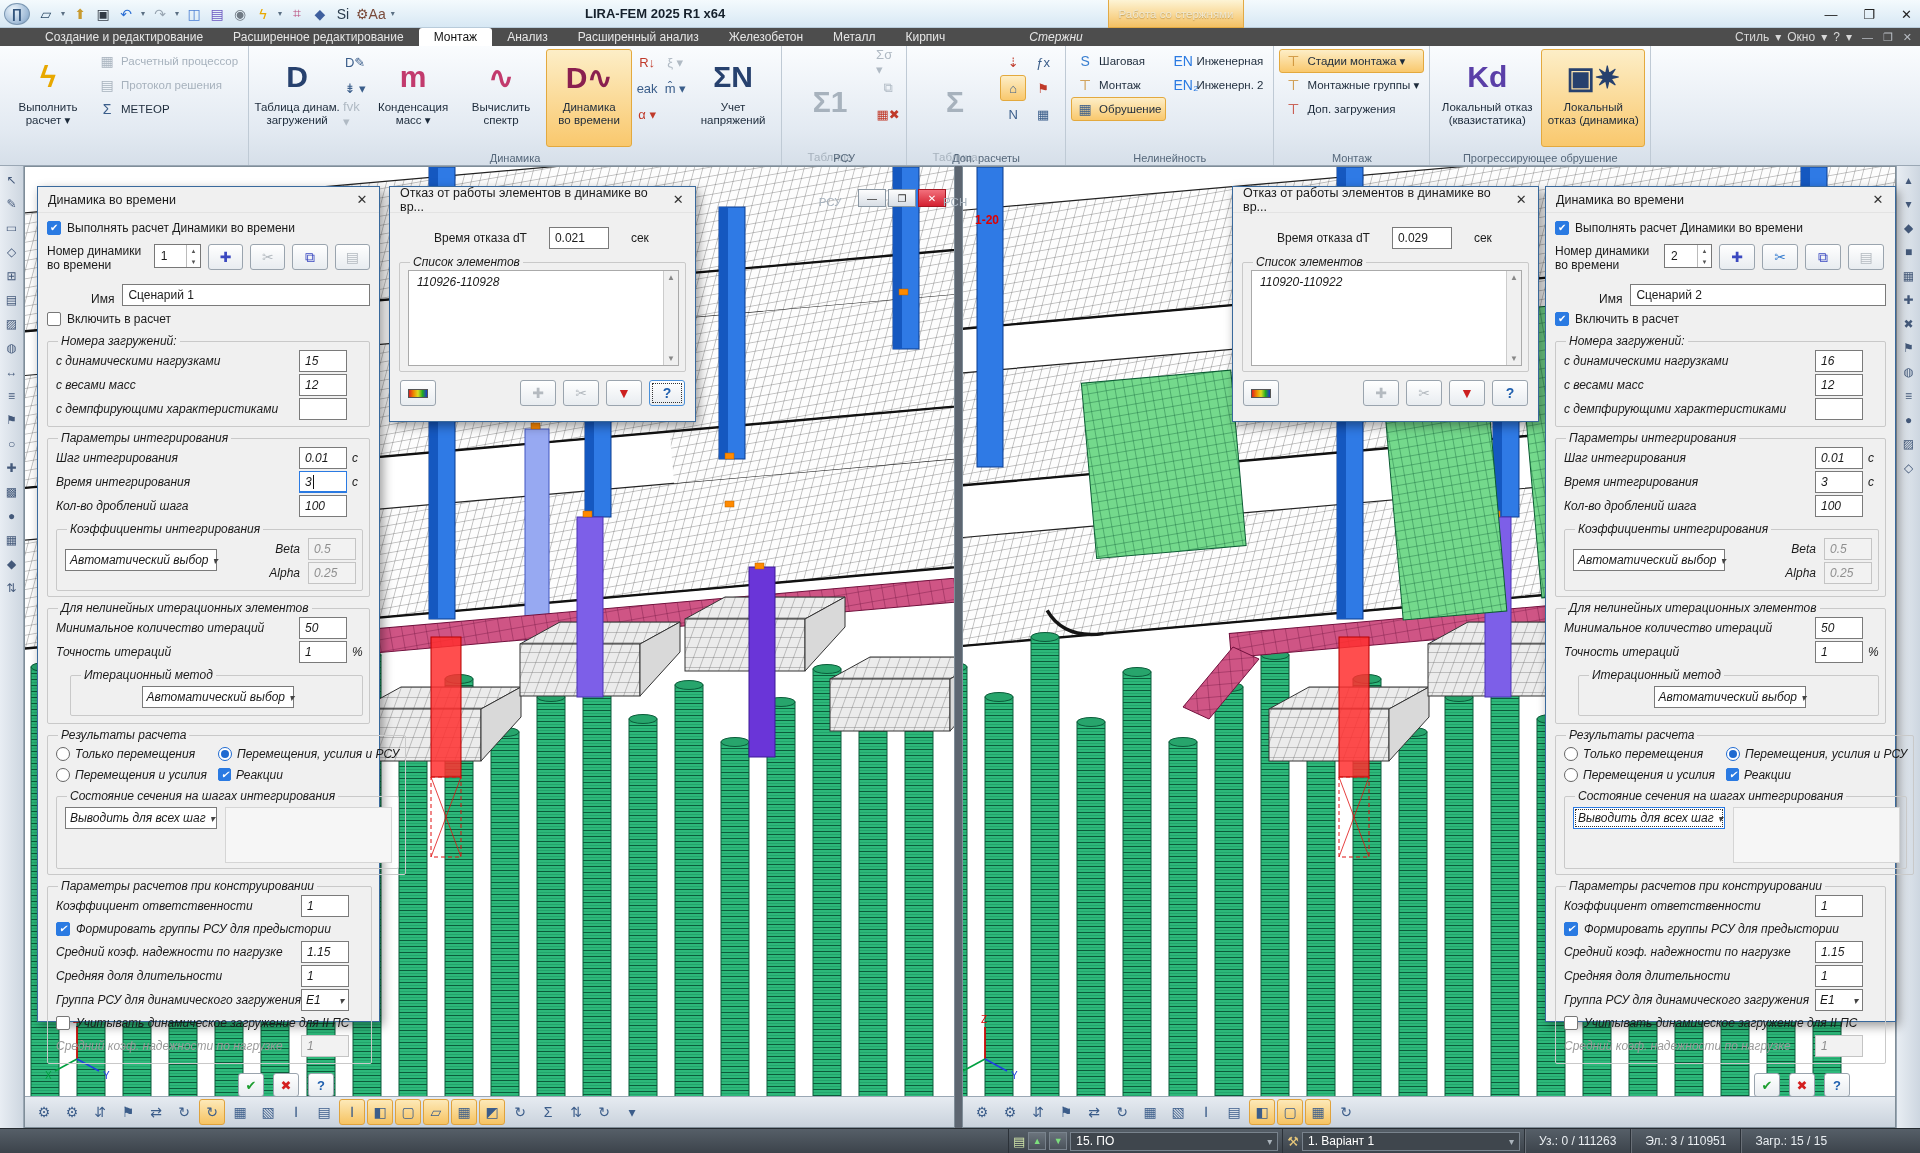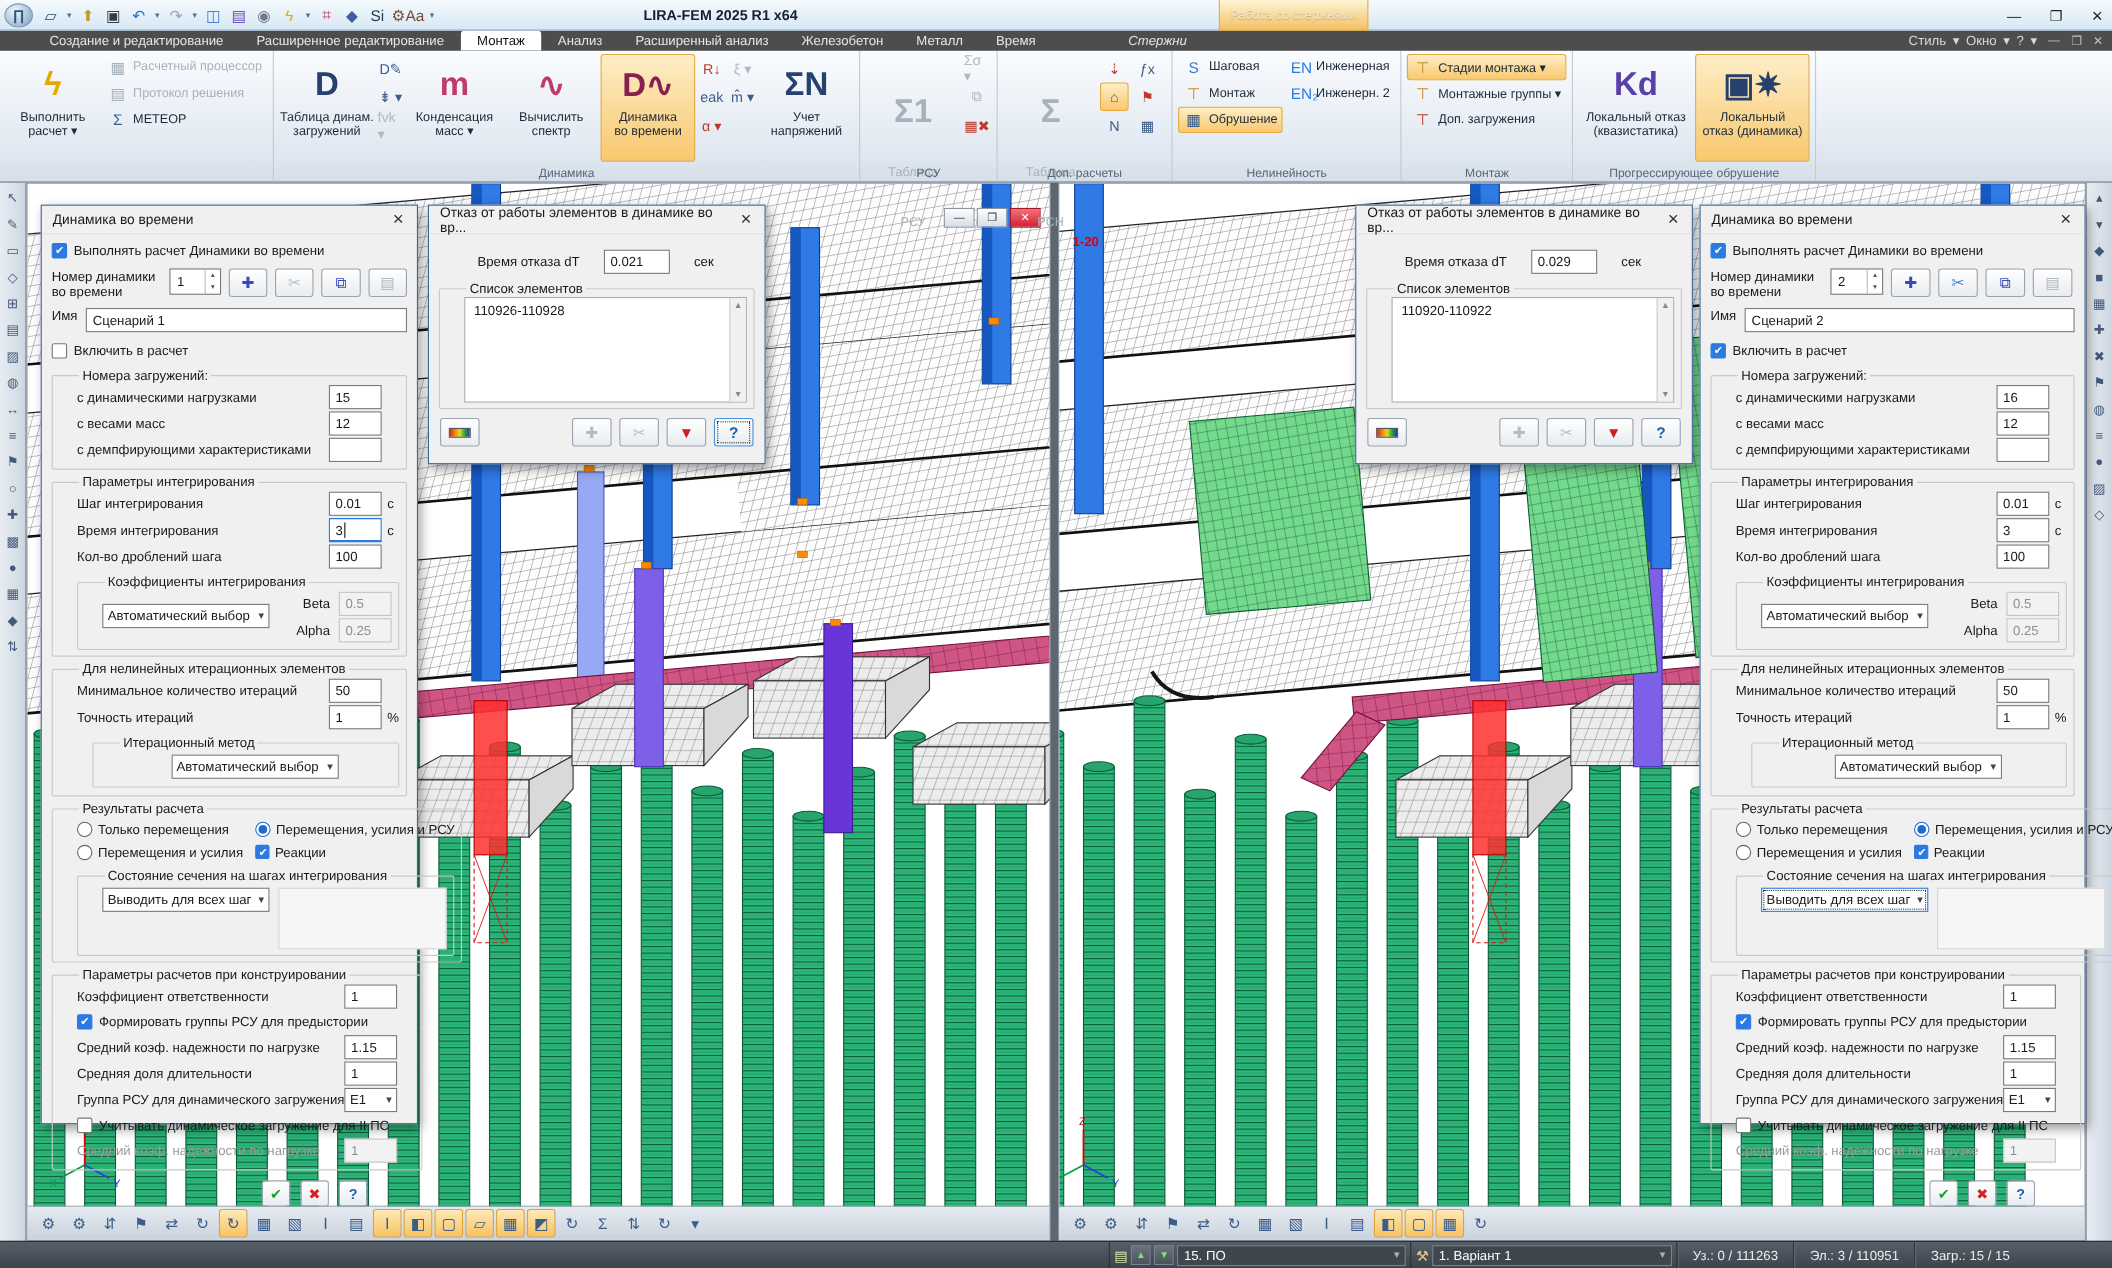--- a/index.html
+++ b/index.html
@@ -85,29 +85,29 @@
 .numlab{font-size:12px;line-height:14px;width:102px;}
 .spin{width:48px;height:24px;border:1px solid #777;background:#fff;display:flex;}
 .spv{flex:1;display:flex;align-items:center;padding-left:6px;}
 .sparr{width:14px;display:flex;flex-direction:column;border-left:1px solid #bbb;}
 .sparr i{flex:1;font-style:normal;font-size:6px;color:#555;display:flex;align-items:center;justify-content:center;}
 .tbtn{width:36px;height:26px;border:1px solid #9aa4ae;border-radius:3px;background:linear-gradient(#ffffff,#e8ecf0);font-size:14px;color:#3b49c0;display:flex;align-items:center;justify-content:center;}
 .tbtn.dis{color:#b4bac0;}
 .tbtn.cut{color:#3a7fd0;}
 .tbtn.funnel{color:#cc1f1f;}
 .tbtn.focus{outline:1px dotted #333;outline-offset:-4px;border-color:#4a90d9;}
-.namerow{display:flex;align-items:flex-start;gap:8px;height:26px;margin-bottom:2px;}
+.namerow{display:flex;align-items:flex-end;gap:8px;height:26px;margin-bottom:2px;margin-left:44px;}
 .tinput{height:22px;background:#fff;border:1px solid #7a7a7a;display:flex;align-items:center;padding:0 5px;white-space:nowrap;overflow:hidden;}
 .tinput.grow{flex:1;}
 .w48{width:48px;flex:0 0 auto;}
 .w60{width:60px;flex:0 0 auto;}
 .tinput.dis{background:#f2f2f2;border-color:#c4c4c4;color:#8f8f8f;}
 .tinput.focus{border-color:#2a7ae2;border-bottom-width:2px;}
 .tinput.caret::after{content:"";width:1px;height:14px;background:#111;margin-left:1px;}
-fieldset{border:1px solid #c9c9c9;border-radius:2px;margin:4px 0 0 0;padding:1px 6px 5px 22px;}
+fieldset{border:1px solid #c9c9c9;border-radius:2px;margin:4px 0 0 0;padding:1px 6px 5px 8px;font-style:italic;}
 legend{font-size:12px;padding:0 3px;margin-left:2px;color:#1a1a1a;}
 .drow{display:flex;align-items:center;height:24px;}
 .dlab{flex:1;white-space:nowrap;overflow:hidden;}
 .dlab.dis{color:#9a9a9a;}
 .unit{width:16px;text-align:left;padding-left:5px;flex:0 0 auto;}
 .coefgrid{display:flex;align-items:flex-start;gap:10px;}
 .combo{height:22px;border:1px solid #7a7a7a;background:#fff;display:flex;align-items:center;justify-content:space-between;padding:0 4px;white-space:nowrap;}
 .combo .car{color:#444;font-size:10px;margin-left:4px;}
 .combo.w150{width:152px;flex:0 0 auto;}
 .combo.focusd{outline:1px dotted #333;outline-offset:-3px;border-color:#2a7ae2;}
@@ -281,21 +281,21 @@
 
 <div class="tabrow">
   <div class="tabs">
       <span class="tab">Создание и редактирование</span>
       <span class="tab">Расширенное редактирование</span>
       <span class="tab on">Монтаж</span>
       <span class="tab">Анализ</span>
       <span class="tab">Расширенный анализ</span>
       <span class="tab">Железобетон</span>
       <span class="tab">Металл</span>
-      <span class="tab">Время</span>
+      <span class="tab">Кирпич</span>
       <span class="tab">Стержни</span>
     </div>
   <div class="tabmenu">
     <span>Стиль</span>
       <span>▾</span>
     <span>Окно</span>
       <span>▾</span>
     <span>?</span>
       <span>▾</span>
     <span class="mw">—</span>

